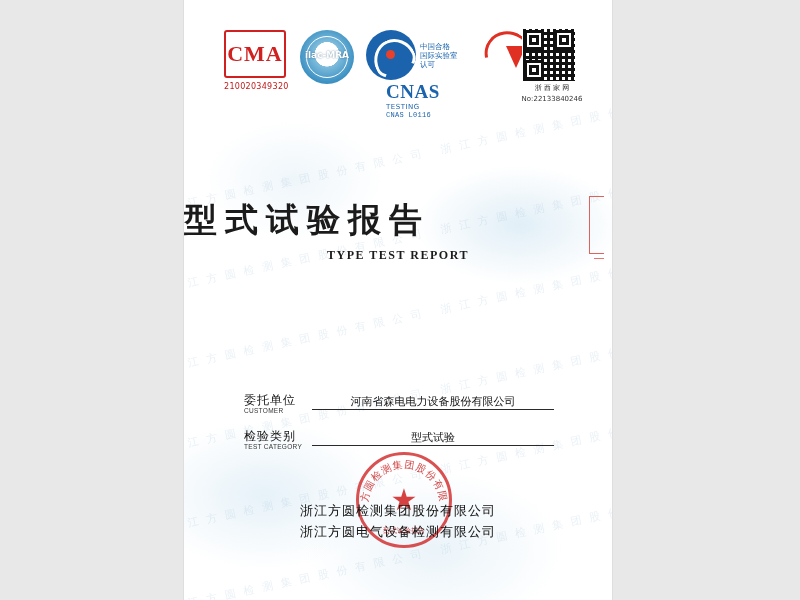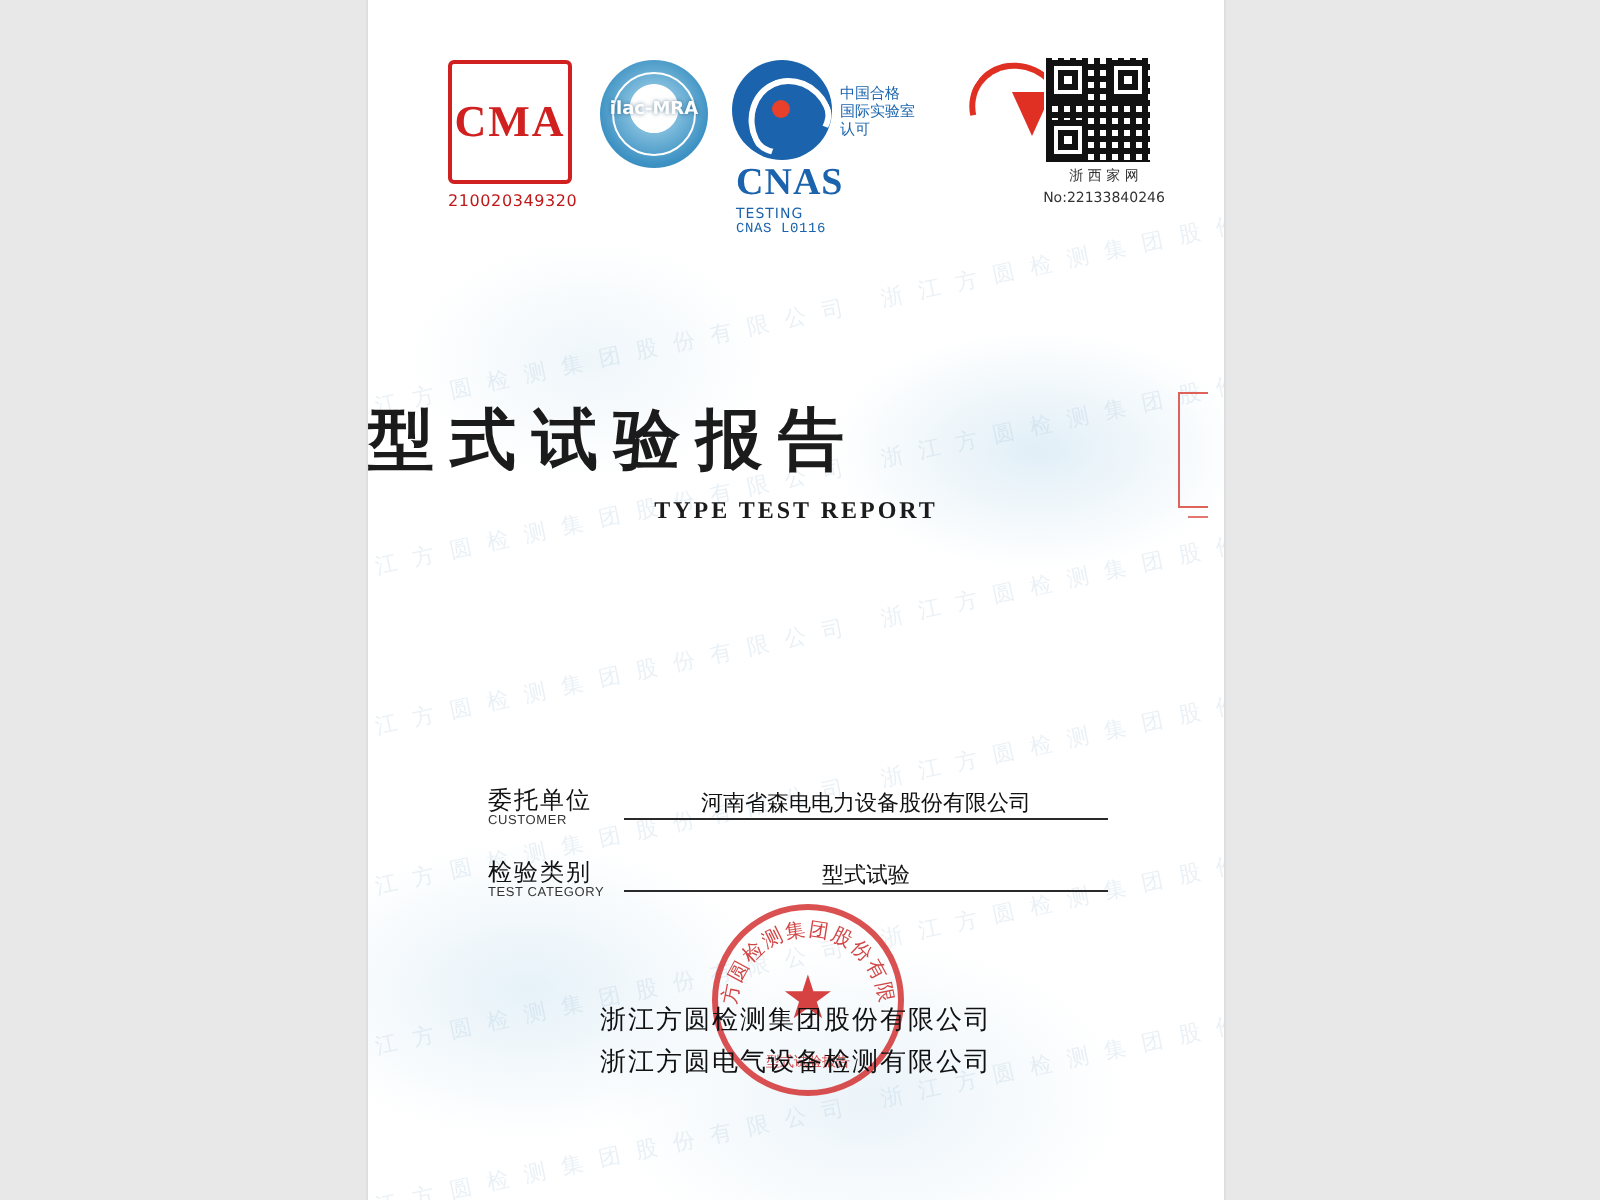--- a/index.html
+++ b/index.html
@@ -69,21 +69,21 @@
     top: 0;
   }
 
   
   .cma-box {
     left: 40px;
     width: 64px;
   }
   .cma-mark {
     width: 62px;
-    height: 62px;
+    height: 48px;
     border: 2px solid #d02020;
     border-radius: 3px;
     color: #d02020;
     font-family: "Liberation Serif", serif;
     font-weight: bold;
     font-size: 22px;
     letter-spacing: 1px;
     display: flex;
     align-items: center;
     justify-content: center;
@@ -458,21 +458,21 @@
           <div class="cnas-circle">
             <div class="cnas-swoosh"></div>
             <div class="cnas-dot"></div>
           </div>
           <div>
             <div class="cnas-cntext">中国合格</div>
             <div class="cnas-cntext">国际实验室</div>
             <div class="cnas-cntext">认可</div>
           </div>
         </div>
-        <div style="margin-left:2px;">
+        <div style="margin-left:20px;">
           <div class="cnas-word">CNAS</div>
           <div class="cnas-testing">TESTING</div>
           <div class="cnas-code">CNAS L0116</div>
         </div>
       </div>
 
       <div class="logo fy-box">
         <div class="fy-mark">
           <div class="fy-arc"></div>
           <div class="fy-tri"></div>

